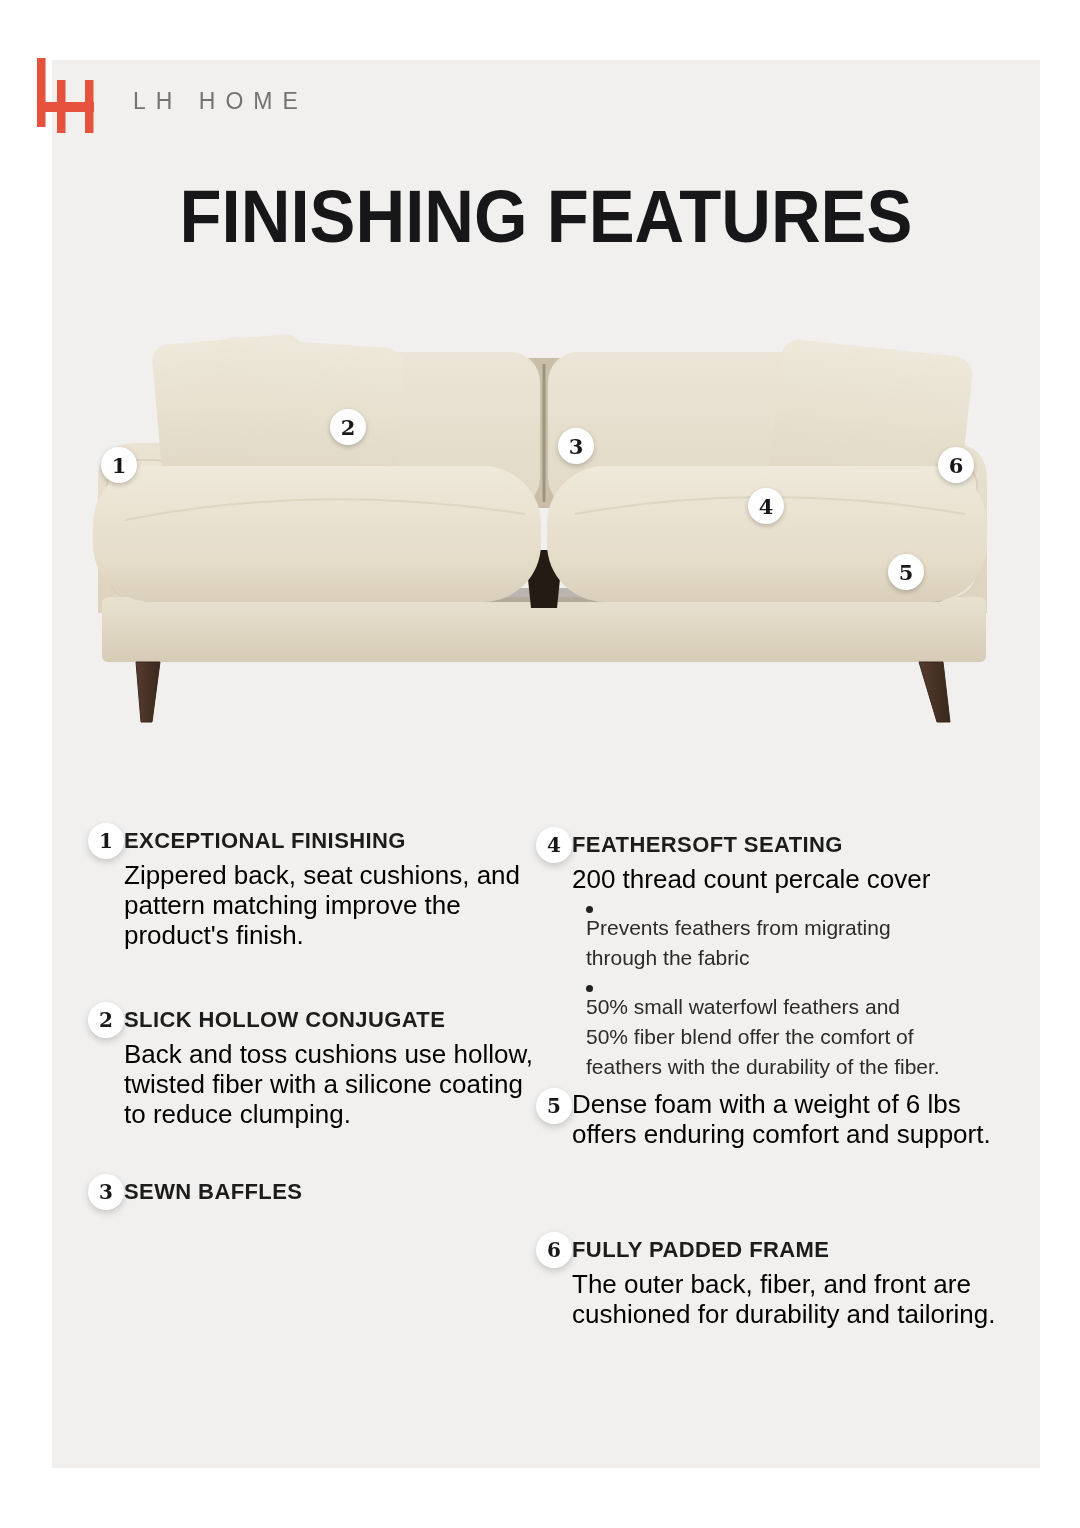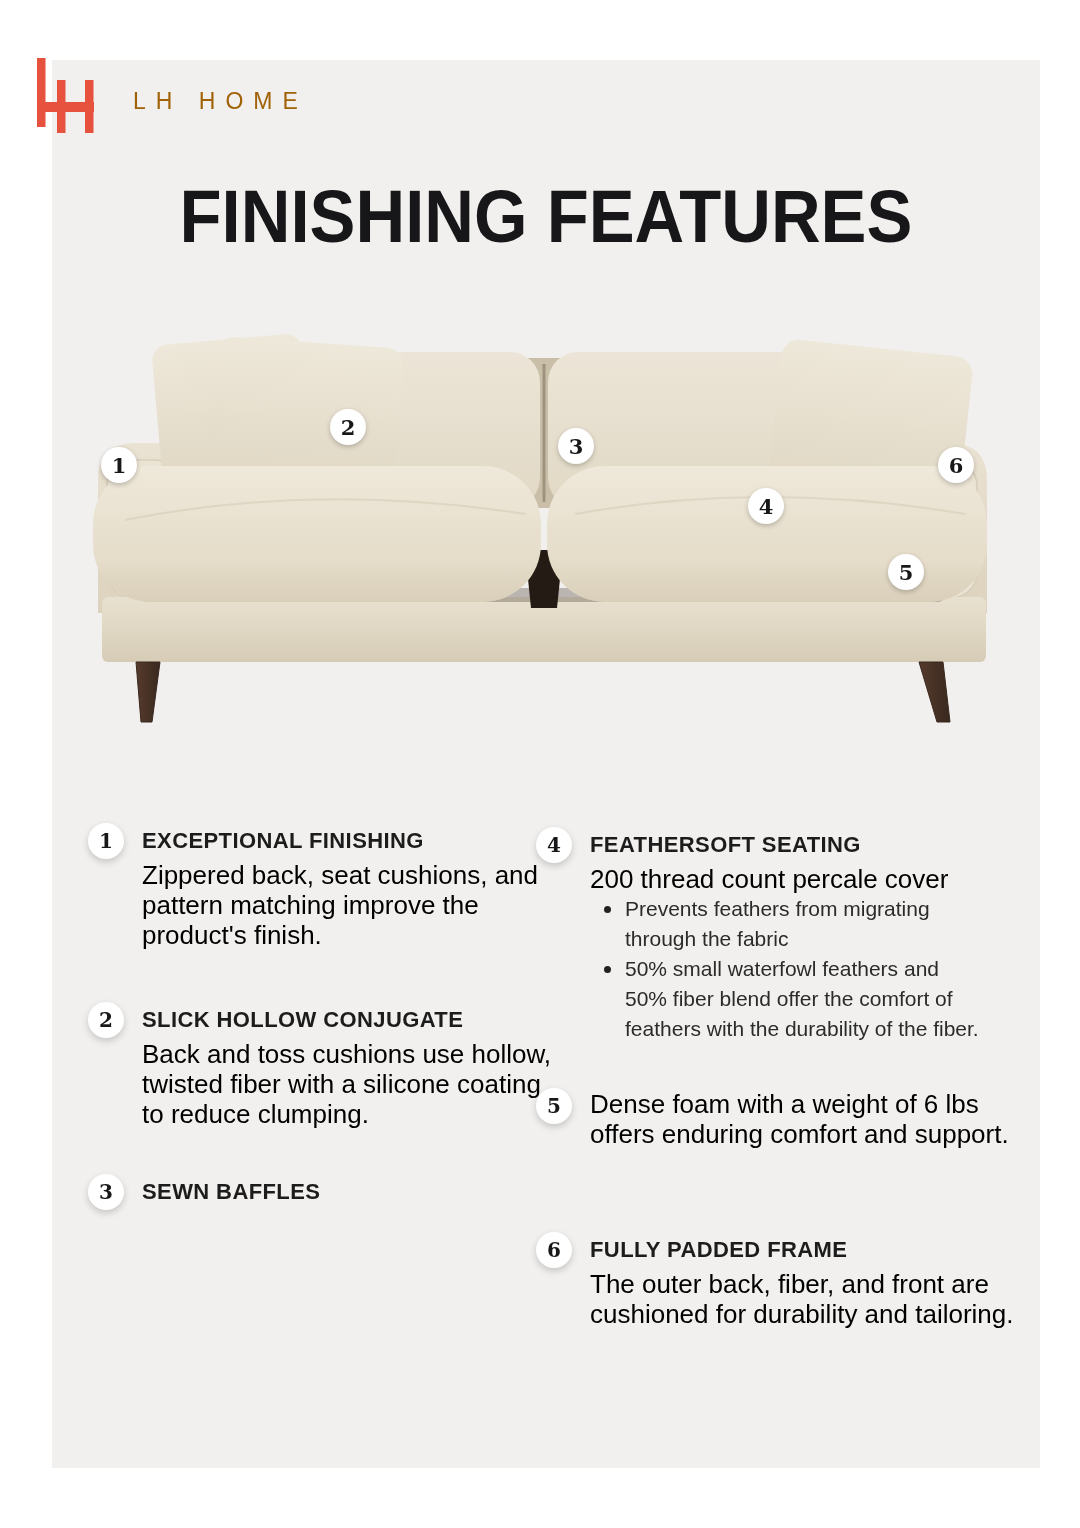--- a/index.html
+++ b/index.html
@@ -2,42 +2,42 @@
 <html><head>
 <meta charset="utf-8">
 <style>
   html,body{margin:0;padding:0;background:#ffffff;}
   body{width:1080px;height:1528px;position:relative;overflow:hidden;
        font-family:"Liberation Sans",sans-serif;-webkit-font-smoothing:antialiased;}
   .panel{position:absolute;left:52px;top:60px;width:988px;height:1408px;background:#f1f0ee;}
   
   .logo-mark{position:absolute;left:36px;top:57px;width:60px;height:78px;}
   .brand-text{position:absolute;left:133px;top:88px;font-size:23px;letter-spacing:10px;
-              color:#a16207;font-weight:400;white-space:nowrap;}
+              color:#737373;font-weight:400;white-space:nowrap;}
   
   .title{position:absolute;left:52px;top:180px;width:988px;text-align:center;
          font-size:74px;line-height:74px;font-weight:bold;color:#17171a;
          transform:scaleX(0.93);transform-origin:50% 50%;letter-spacing:0px;white-space:nowrap;}
   
   .sofa{position:absolute;left:85px;top:330px;width:910px;height:400px;}
   
   .callout{position:absolute;width:36px;height:36px;border-radius:50%;background:#ffffff;
            box-shadow:0 2px 5px rgba(0,0,0,0.22);display:flex;align-items:center;justify-content:center;
            font-family:"DejaVu Serif",serif;font-weight:bold;font-size:21px;color:#18181a;}
   
   .feature{position:absolute;display:flex;align-items:flex-start;}
   .num-circle{flex:0 0 36px;width:36px;height:36px;border-radius:50%;background:#ffffff;
               box-shadow:0 3px 7px rgba(0,0,0,0.18);display:flex;align-items:center;justify-content:center;
               font-family:"DejaVu Serif",serif;font-weight:bold;font-size:20px;color:#18181a;}
-  .feature-text{margin-left:18px;}
+  .feature-text{}
   .feature-title{font-size:22px;font-weight:bold;letter-spacing:0.4px;color:#1c1c1c;
                  line-height:36px;white-space:nowrap;}
   .feature-body{font-size:26px;line-height:30px;color:#000000;white-space:pre-line;margin-top:1px;}
   .bullets{margin-top:0;}
-  .bullet{display:flex;align-items:flex-start;}
+  .bullet{display:flex;align-items:flex-start;flex-direction:column;}
   .bullet .dot{flex:0 0 7px;width:7px;height:7px;border-radius:50%;background:#222;
                margin:12px 0 0 14px;}
   .bullet .b-text{margin-left:14px;font-size:21px;line-height:30px;color:#2b2b2b;white-space:pre-line;}
   .col-left{left:88px;}
   .col-right{left:536px;}
 </style>
 </head>
 <body>
 
 <div class="panel"></div>

